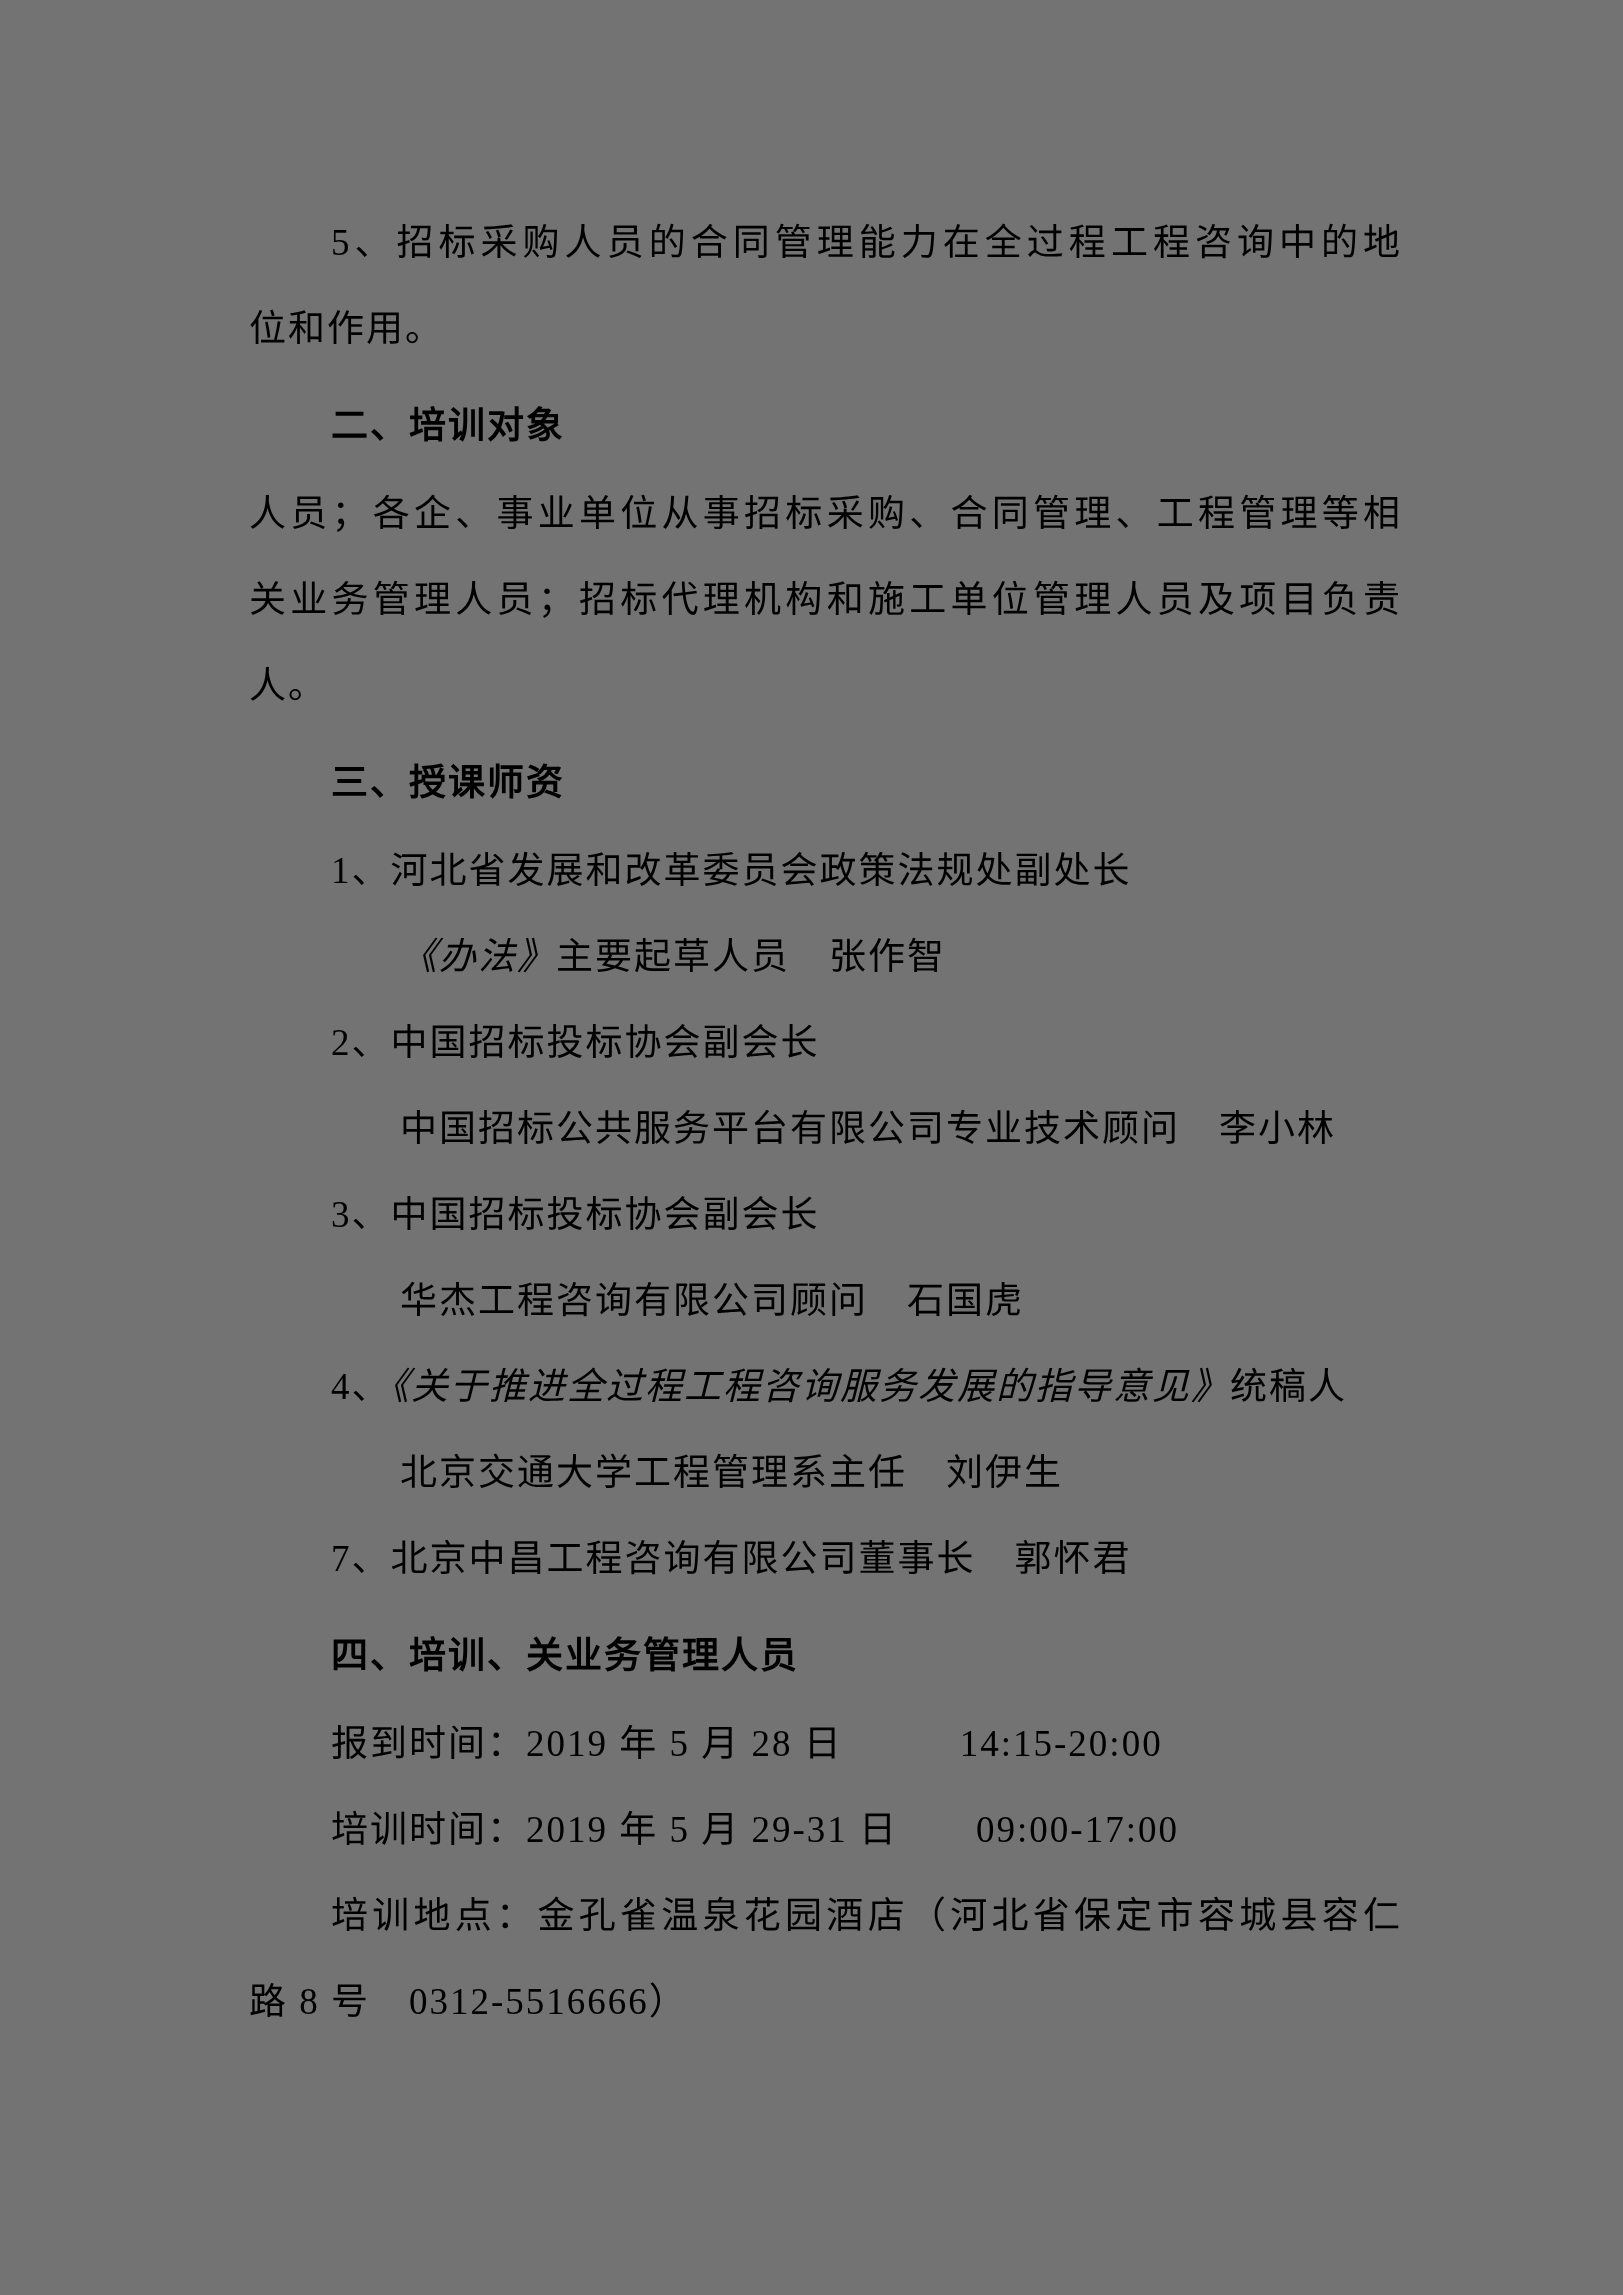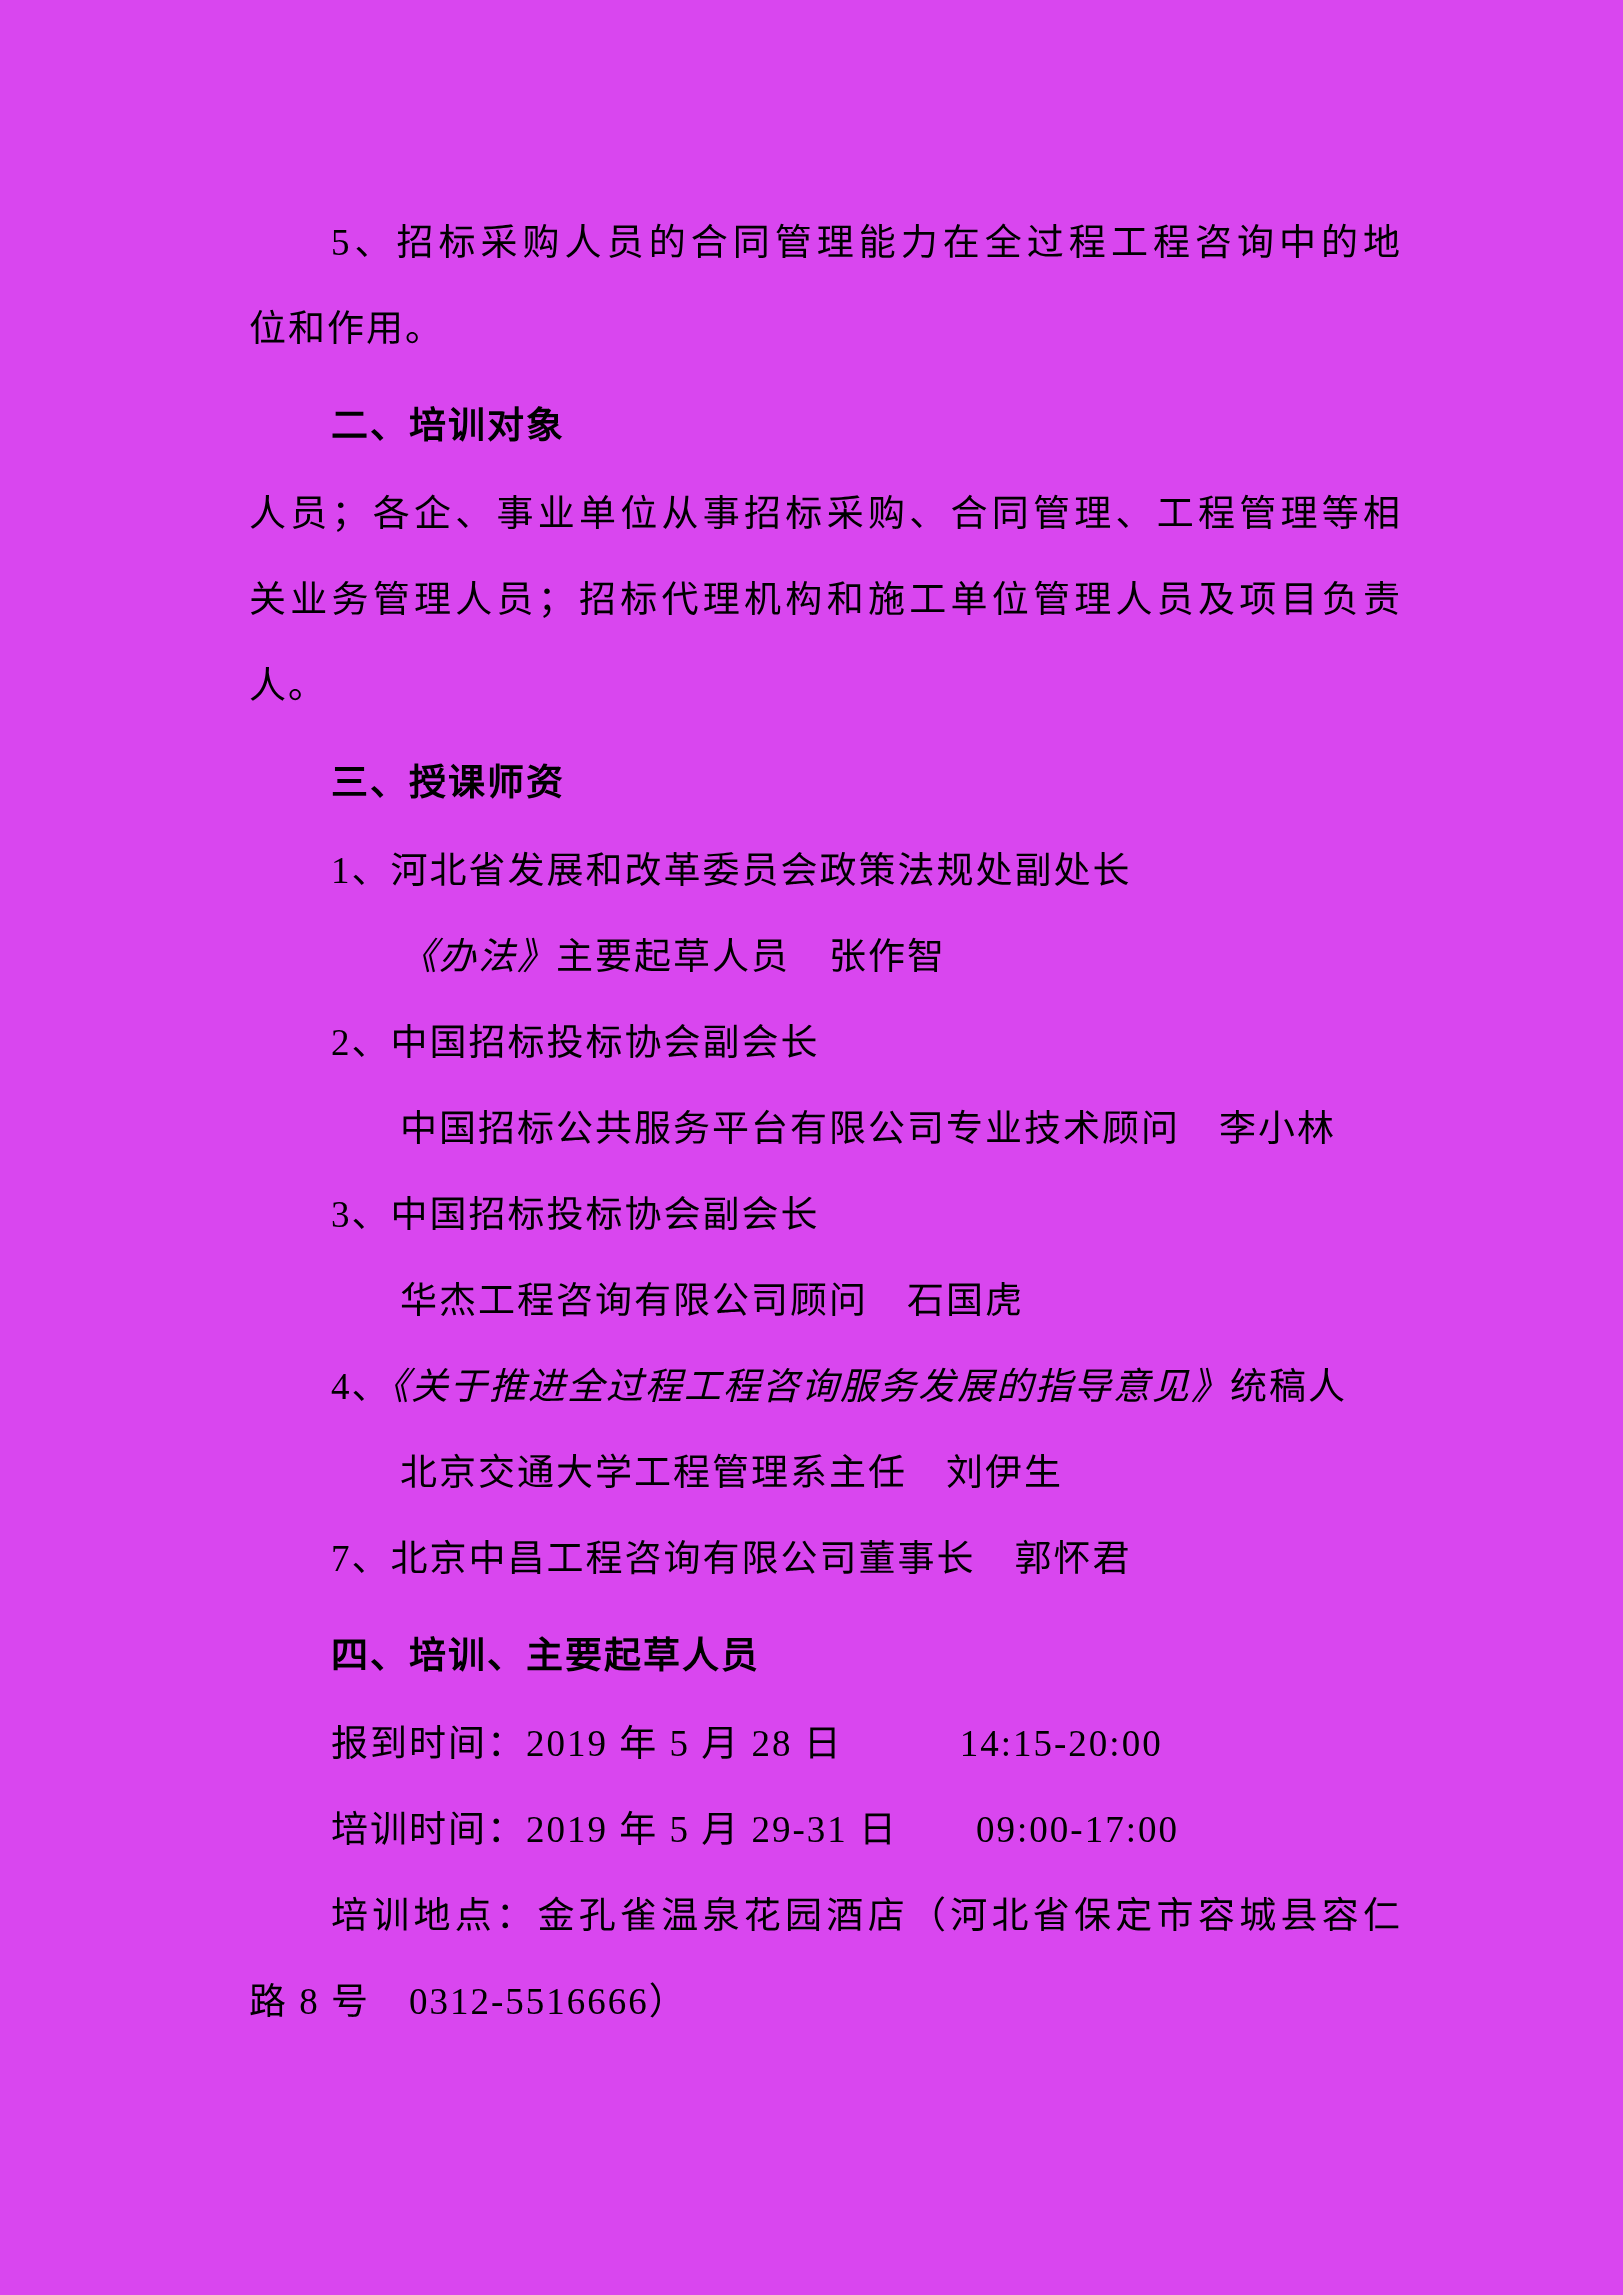--- a/index.html
+++ b/index.html
@@ -5,21 +5,21 @@
 <style>
   html, body {
     margin: 0;
     padding: 0;
     background: #ffffff;
   }
   .page {
     position: relative;
     width: 1623px;
     height: 2295px;
-    background: #d946ef;
+    background: #737373;
     color: #000000;
     overflow: hidden;
   }
   .content {
     position: absolute;
     left: 249px;
     top: 200px;
     width: 1153px;
     font-family: "Liberation Serif", "DejaVu Serif", serif;
     font-size: 37px;
@@ -69,21 +69,21 @@
     <div class="line ind2"><span>1、河北省发展和改革委员会政策法规处副处长</span></div>
     <div class="line cont"><span class="it">《办法》</span><span>主要起草人员　张作智</span></div>
     <div class="line ind2"><span>2、中国招标投标协会副会长</span></div>
     <div class="line cont"><span>中国招标公共服务平台有限公司专业技术顾问　李小林</span></div>
     <div class="line ind2"><span>3、中国招标投标协会副会长</span></div>
     <div class="line cont"><span>华杰工程咨询有限公司顾问　石国虎</span></div>
     <div class="line ind2"><span>4、</span><span class="it">《关于推进全过程工程咨询服务发展的指导意见》</span><span>统稿人</span></div>
     <div class="line cont"><span>北京交通大学工程管理系主任　刘伊生</span></div>
     <div class="line ind2"><span>7、北京中昌工程咨询有限公司董事长　郭怀君</span></div>
 
-    <div class="line ind2 head"><span>四、培训、主要起草人员</span></div>
+    <div class="line ind2 head"><span>四、培训、关业务管理人员</span></div>
 
     <div class="line ind2"><span>报到时间：2019 年 5 月 28 日　　　14:15-20:00</span></div>
     <div class="line ind2"><span>培训时间：2019 年 5 月 29-31 日　　09:00-17:00</span></div>
     <div class="line ind2 fill"><span>培训地点：金孔雀温泉花园酒店（河北省保定市容城县容仁</span></div>
     <div class="line"><span>路 8 号　0312-5516666）</span></div>
 
   </div>
 </div>
 
 

